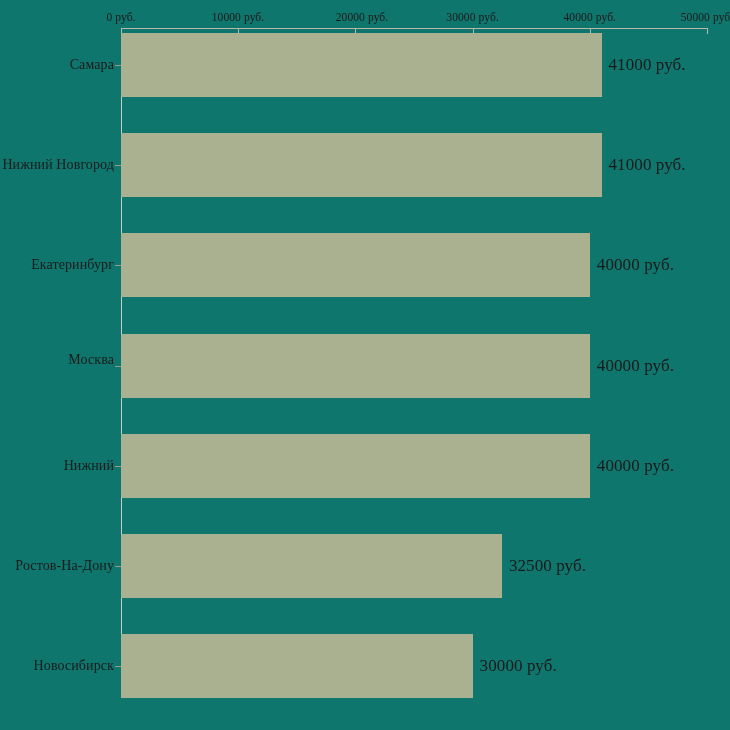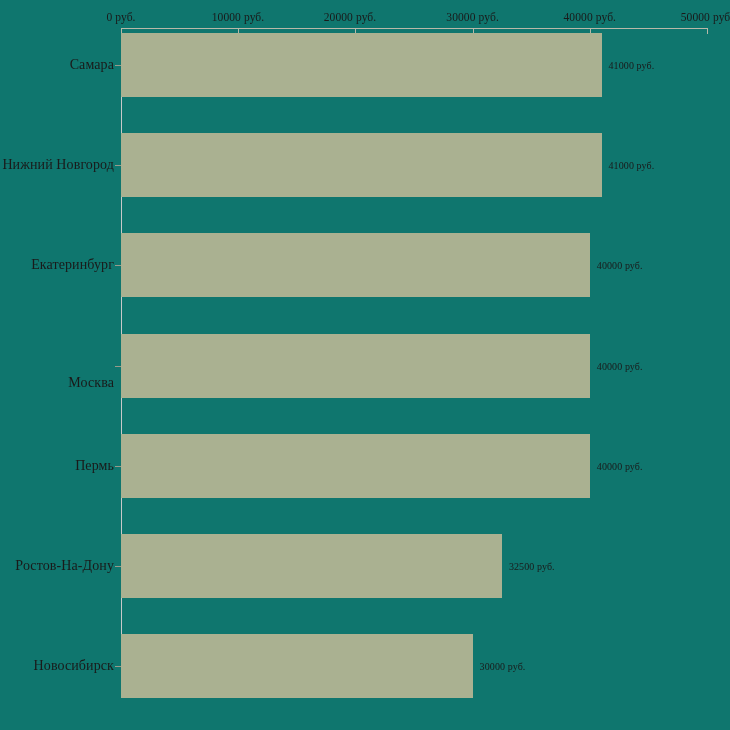--- a/index.html
+++ b/index.html
@@ -69,64 +69,64 @@
     text-align: right;
     transform: translateY(-50%);
     letter-spacing: 0.1px;
   }
   .bar {
     position: absolute;
     background: #aab191;
   }
   .bar-value {
     position: absolute;
-    font-size: 10px;
+    font-size: 17px;
     color: #1a1a1a;
     white-space: nowrap;
     transform: translateY(-50%);
     letter-spacing: 0.1px;
   }
 </style>
 </head>
 <body>
 
 <div id="chart-root">
 
   <div class="axis-top"></div>
   <div class="axis-left"></div>
 
   <div id="xticks-layer">
       <div class="tick-mark" style="left: 121px;"></div>
       <div class="tick-label" style="left: 121px;">0 руб.</div>
       <div class="tick-mark" style="left: 238.2px;"></div>
       <div class="tick-label" style="left: 238px;">10000 руб.</div>
       <div class="tick-mark" style="left: 355.4px;"></div>
-      <div class="tick-label" style="left: 350px;">20000 руб.</div>
+      <div class="tick-label" style="left: 362px;">20000 руб.</div>
       <div class="tick-mark" style="left: 472.6px;"></div>
       <div class="tick-label" style="left: 472.6px;">30000 руб.</div>
       <div class="tick-mark" style="left: 589.8px;"></div>
       <div class="tick-label" style="left: 589.8px;">40000 руб.</div>
       <div class="tick-mark" style="left: 707px;"></div>
       <div class="tick-label" style="left: 707px;">50000 руб.</div>
     </div>
   <div id="yticks-layer">
       <div class="ytick-mark" style="top: 65px;"></div>
       <div class="ytick-mark" style="top: 165.2px;"></div>
       <div class="ytick-mark" style="top: 265.4px;"></div>
       <div class="ytick-mark" style="top: 365.6px;"></div>
       <div class="ytick-mark" style="top: 465.8px;"></div>
       <div class="ytick-mark" style="top: 566px;"></div>
       <div class="ytick-mark" style="top: 666.2px;"></div>
     </div>
   <div id="catlabels-layer">
       <div class="cat-label" style="top: 65px; right: 616px;">Самара</div>
       <div class="cat-label" style="top: 165.2px; right: 616px;">Нижний Новгород</div>
       <div class="cat-label" style="top: 265.4px; right: 616px;">Екатеринбург</div>
-      <div class="cat-label" style="top: 383px; right: 616px; text-align: center;">Москва</div>
-      <div class="cat-label" style="top: 465.8px; right: 616px;">Пермь</div>
+      <div class="cat-label" style="top: 360px; right: 616px; text-align: center;">Москва</div>
+      <div class="cat-label" style="top: 465.8px; right: 616px;">Нижний</div>
       <div class="cat-label" style="top: 566px; right: 616px;">Ростов-На-Дону</div>
       <div class="cat-label" style="top: 666.2px; right: 616px; text-align: center;">Новосибирск</div>
     </div>
   <div id="bars-layer">
       <div class="bar" style="left: 121px; top: 33px; width: 480.52px; height: 64px; background: rgb(170, 177, 145);"></div>
       <div class="bar-value" style="left: 608.52px; top: 65px;">41000 руб.</div>
       <div class="bar" style="left: 121px; top: 133.2px; width: 480.52px; height: 64px; background: rgb(170, 177, 145);"></div>
       <div class="bar-value" style="left: 608.52px; top: 165.2px;">41000 руб.</div>
       <div class="bar" style="left: 121px; top: 233.4px; width: 468.8px; height: 64px; background: rgb(170, 177, 145);"></div>
       <div class="bar-value" style="left: 596.8px; top: 265.4px;">40000 руб.</div>

